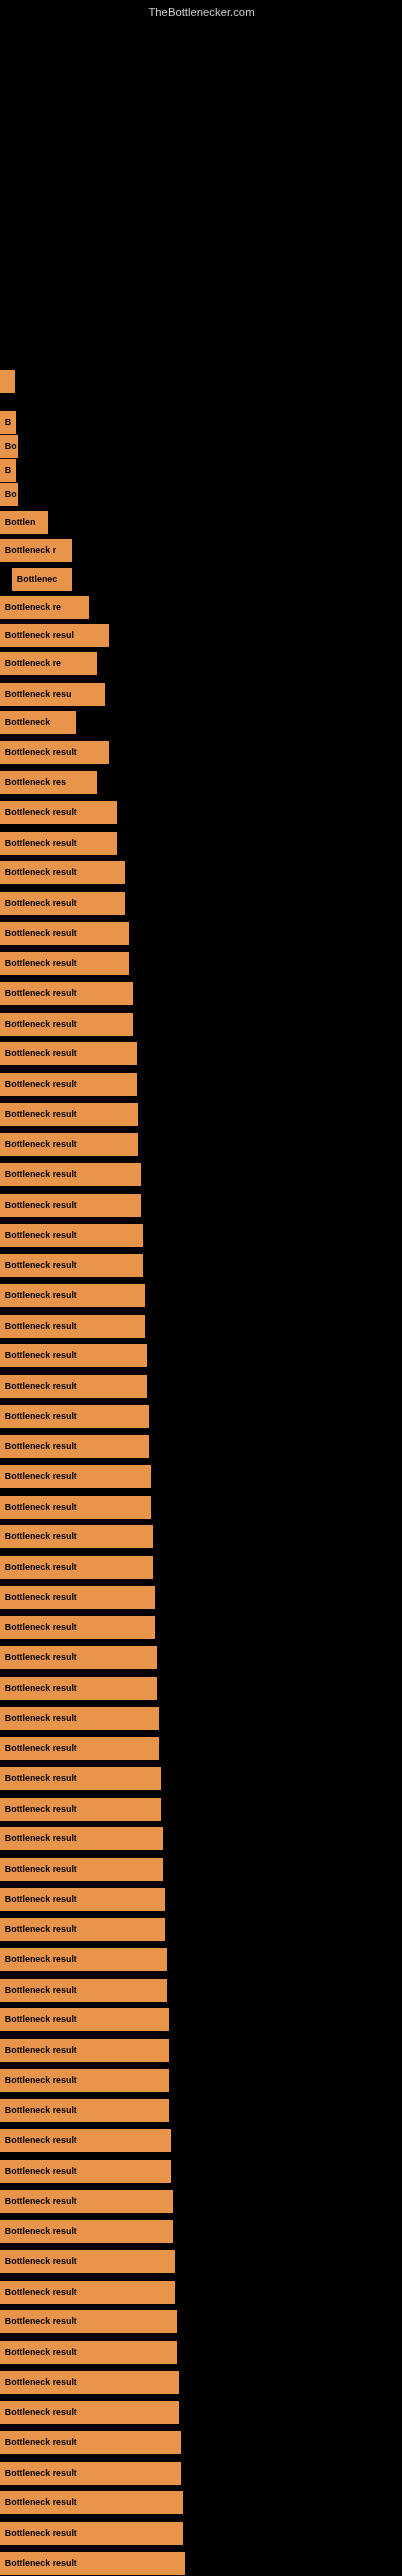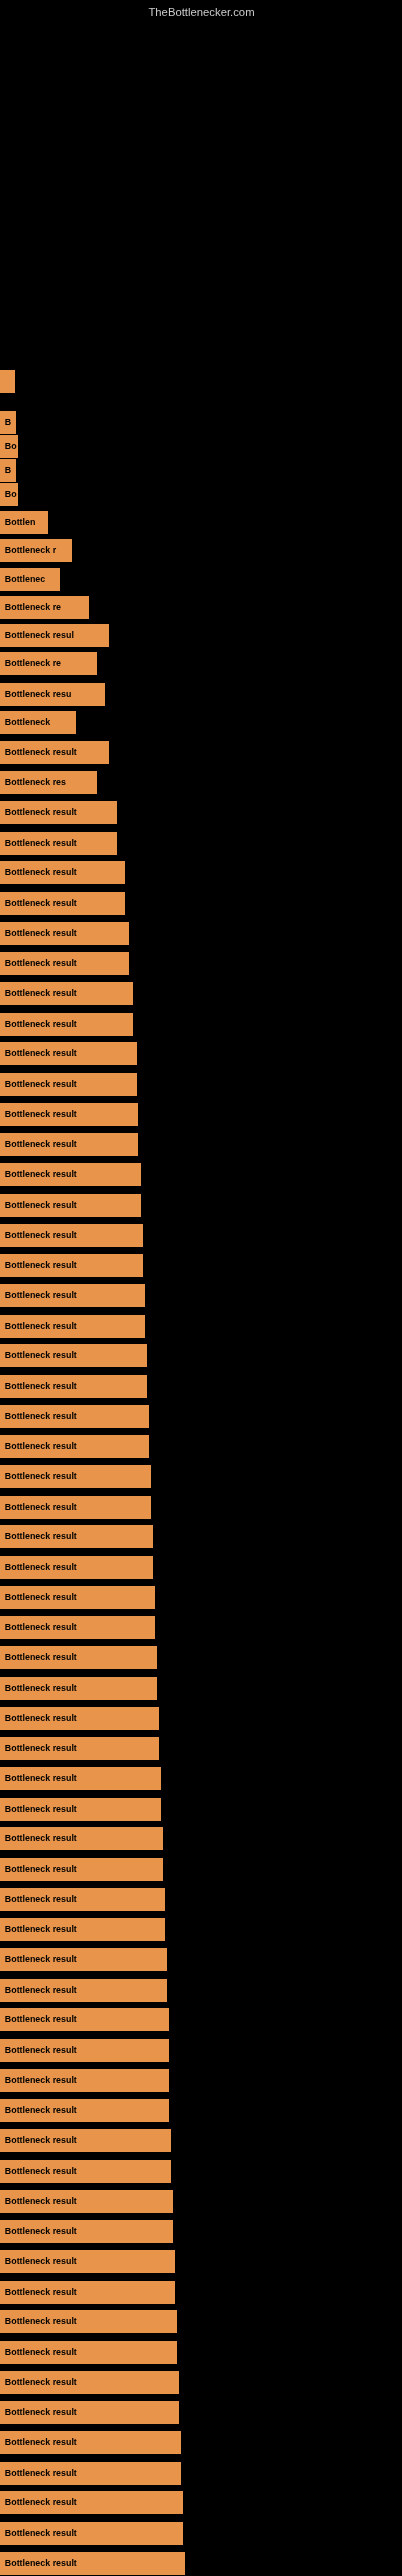--- a/index.html
+++ b/index.html
@@ -61,21 +61,21 @@
     <div class="result-bar-container" style="top: 483px;">
       <div class="result-bar" style="width: 17.7px;">Bo</div>
     </div>
     <div class="result-bar-container" style="top: 511px;">
       <div class="result-bar" style="width: 48px;">Bottlen</div>
     </div>
     <div class="result-bar-container" style="top: 539px;">
       <div class="result-bar" style="width: 72px;">Bottleneck r</div>
     </div>
     <div class="result-bar-container" style="top: 568px;">
-      <div class="result-bar" style="width: 60px;">Bottlenec</div>
+      <div class="result-bar" style="width: 60px; margin-left: 12px;">Bottlenec</div>
     </div>
     <div class="result-bar-container" style="top: 596px;">
       <div class="result-bar" style="width: 89px;">Bottleneck re</div>
     </div>
     <div class="result-bar-container" style="top: 624px;">
       <div class="result-bar" style="width: 109px;">Bottleneck resul</div>
     </div>
     <div class="result-bar-container" style="top: 652px;">
       <div class="result-bar" style="width: 97px;">Bottleneck re</div>
     </div>

